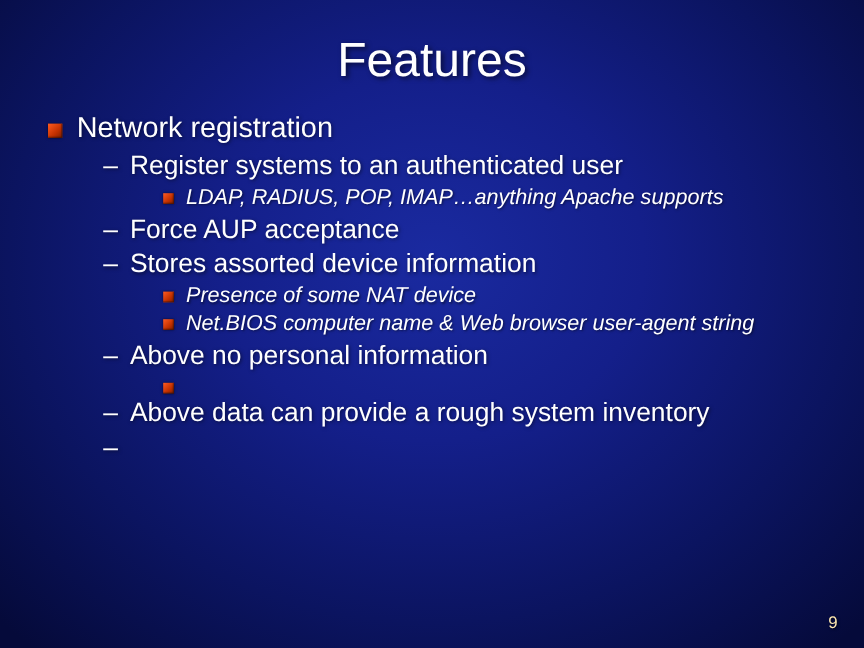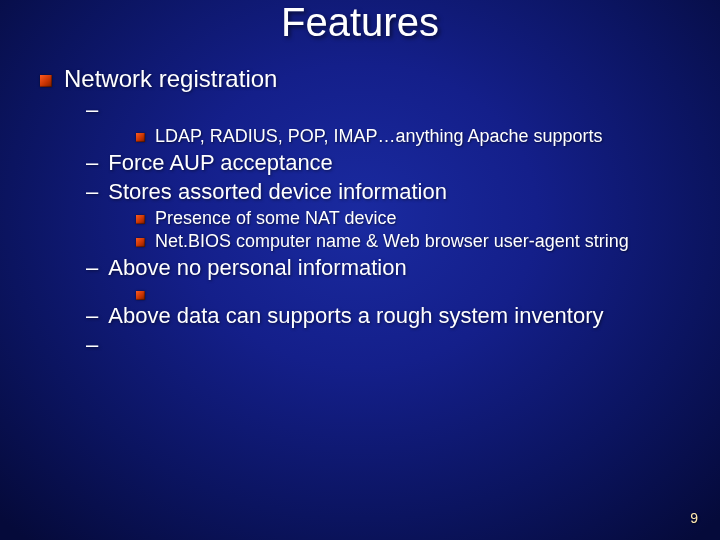--- a/index.html
+++ b/index.html
@@ -18,20 +18,21 @@
                 #141f8a 35%,
                 #0b1460 70%,
                 #050a3a 100%);
     color: #ffffff;
     position: relative;
     box-sizing: border-box;
   }
   .title {
     text-align: center;
     font-size: 40px;
+    padding-top: 28px;
     padding-bottom: 16px;
     color: #ffffff;
     text-shadow: 2px 2px 4px rgba(0,0,0,0.6);
   }
   .content {
     padding-left: 40px;
     padding-right: 20px;
   }
   .lvl1 {
     font-size: 24px;
@@ -59,20 +60,21 @@
   .lvl2 .dash {
     margin-right: 10px;
     flex: none;
   }
   .lvl3 {
     font-size: 18px;
     margin: 2px 0 2px 96px;
     display: flex;
     align-items: flex-start;
     text-shadow: 1px 1px 2px rgba(0,0,0,0.5);
+    font-style: italic;
   }
   .lvl3 .bullet {
     width: 9px;
     height: 9px;
     background: linear-gradient(135deg, #ff5a1f 0%, #c23000 60%, #7a1f00 100%);
     margin-top: 7px;
     margin-right: 10px;
     box-shadow: 0 0 2px rgba(0,0,0,0.6), inset -1px -1px 1px rgba(0,0,0,0.4);
     flex: none;
   }
@@ -94,20 +96,21 @@
 
   <div class="content">
 
     <div class="lvl1">
       <span class="bullet"></span>
       <span>Network registration</span>
     </div>
 
     <div class="lvl2">
       <span class="dash">–</span>
+      <span>Register systems to an authenticated user</span>
     </div>
 
     <div class="lvl3">
       <span class="bullet"></span>
       <span>LDAP, RADIUS, POP, IMAP…anything Apache supports</span>
     </div>
 
     <div class="lvl2">
       <span class="dash">–</span>
       <span>Force AUP acceptance</span>
@@ -132,21 +135,21 @@
       <span class="dash">–</span>
       <span>Above no personal information</span>
     </div>
 
     <div class="lvl3">
       <span class="bullet"></span>
     </div>
 
     <div class="lvl2">
       <span class="dash">–</span>
-      <span>Above data can supports a rough system inventory</span>
+      <span>Above data can provide a rough system inventory</span>
     </div>
 
     <div class="lvl2">
       <span class="dash">–</span>
     </div>
 
   </div>
 
   <div class="pagenum">9</div>
 

